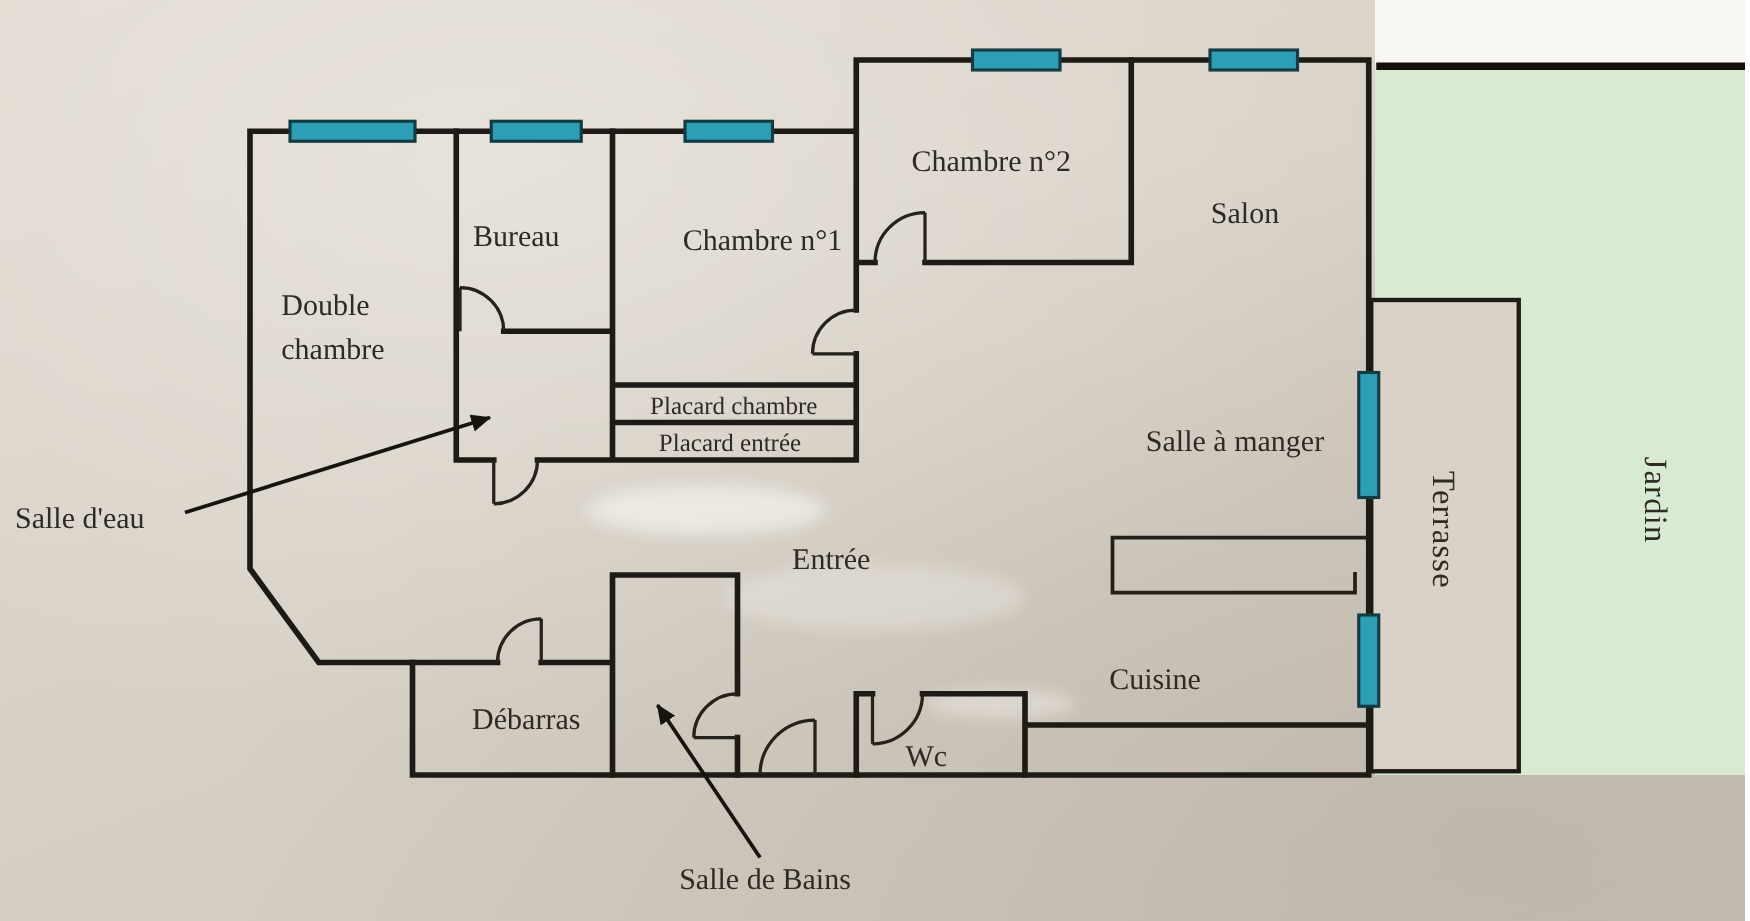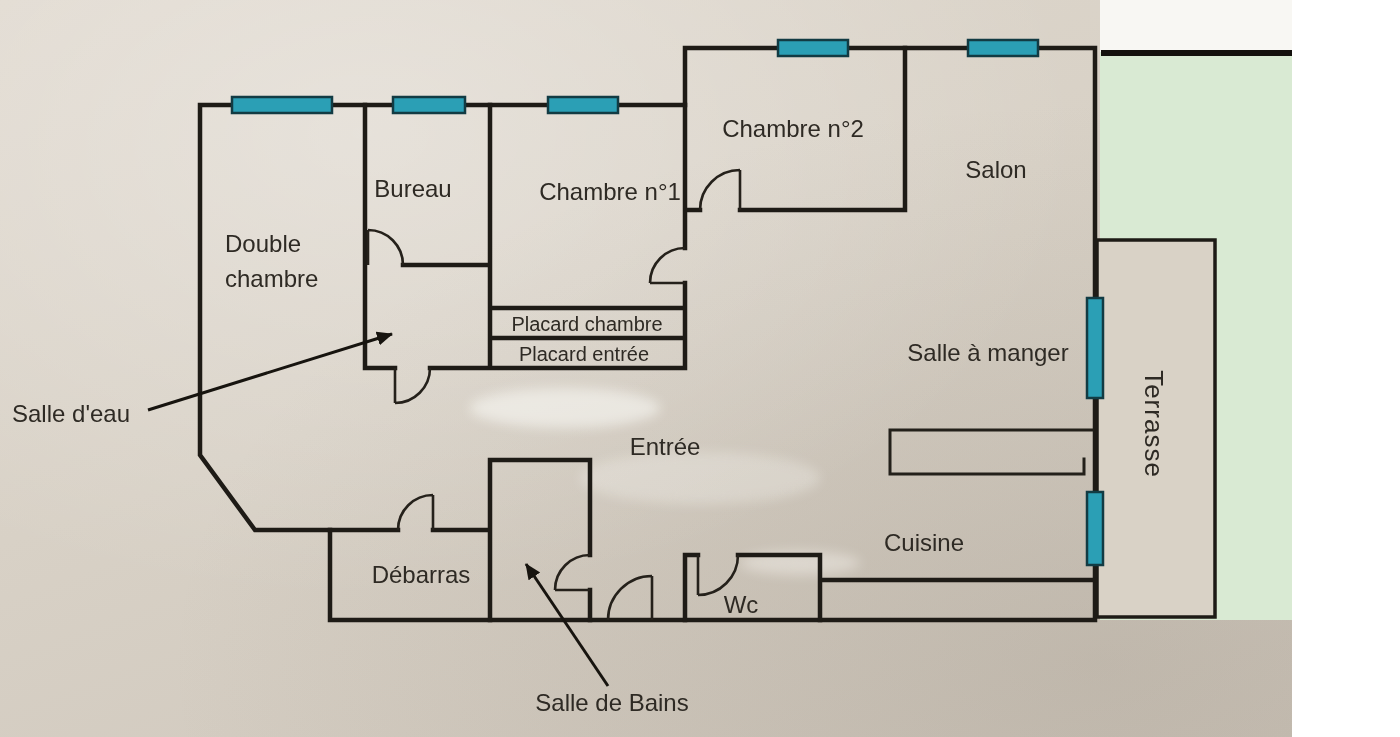--- a/index.html
+++ b/index.html
@@ -1,21 +1,21 @@
 <!DOCTYPE html>
 <html><head>
 <meta charset="utf-8">
 <title>Floor plan</title>
 <style>
   html,body{margin:0;padding:0;}
   .stage{
     position:relative;
-    width:1292px;height:737px;
+    width:1396px;height:737px;
     overflow:hidden;
-    font-family:Liberation Sans, sans-serif;
+    font-family:Liberation Serif, serif;
     background:
       radial-gradient(ellipse at 28% 18%, rgba(255,255,255,0.30), transparent 55%),
       radial-gradient(ellipse at 85% 90%, rgba(120,110,95,0.18), transparent 60%),
       linear-gradient(160deg,#e0d9cf 0%,#d8d1c6 45%,#cdc5ba 100%);
   }
   svg{position:absolute;left:0;top:0;display:block;}
   .wall{fill:none;stroke:#1e1b16;stroke-width:4.5;stroke-linecap:square;stroke-linejoin:miter;}
   .wall-thin{fill:none;stroke:#23201a;stroke-width:3;stroke-linecap:square;}
   .door{fill:none;stroke:#25211b;stroke-width:2.6;}
   .window{fill:#2b9fb5;stroke:#123b43;stroke-width:2.5;}

